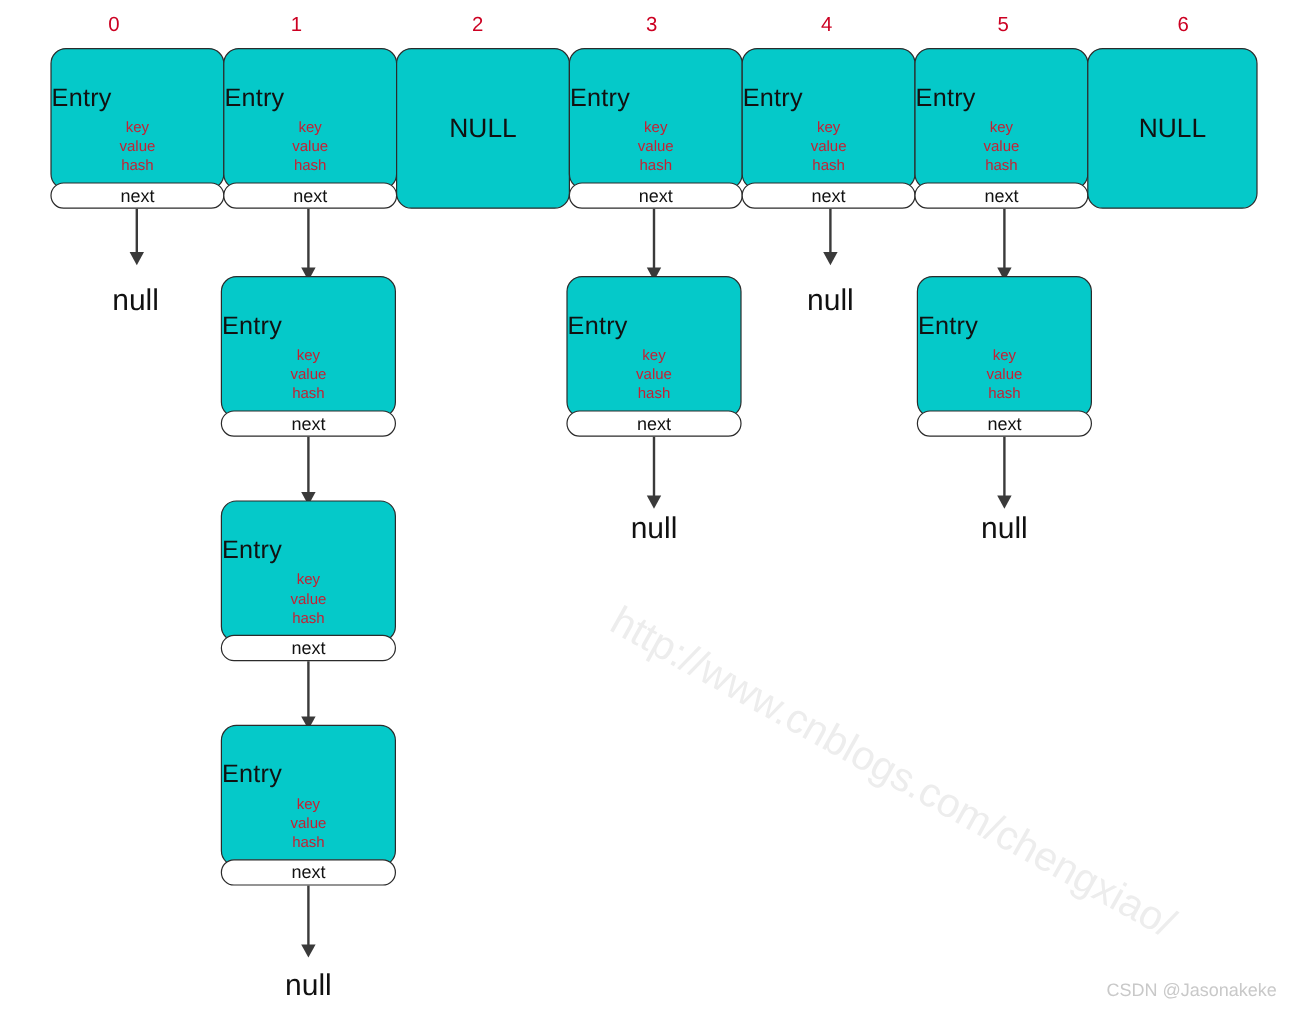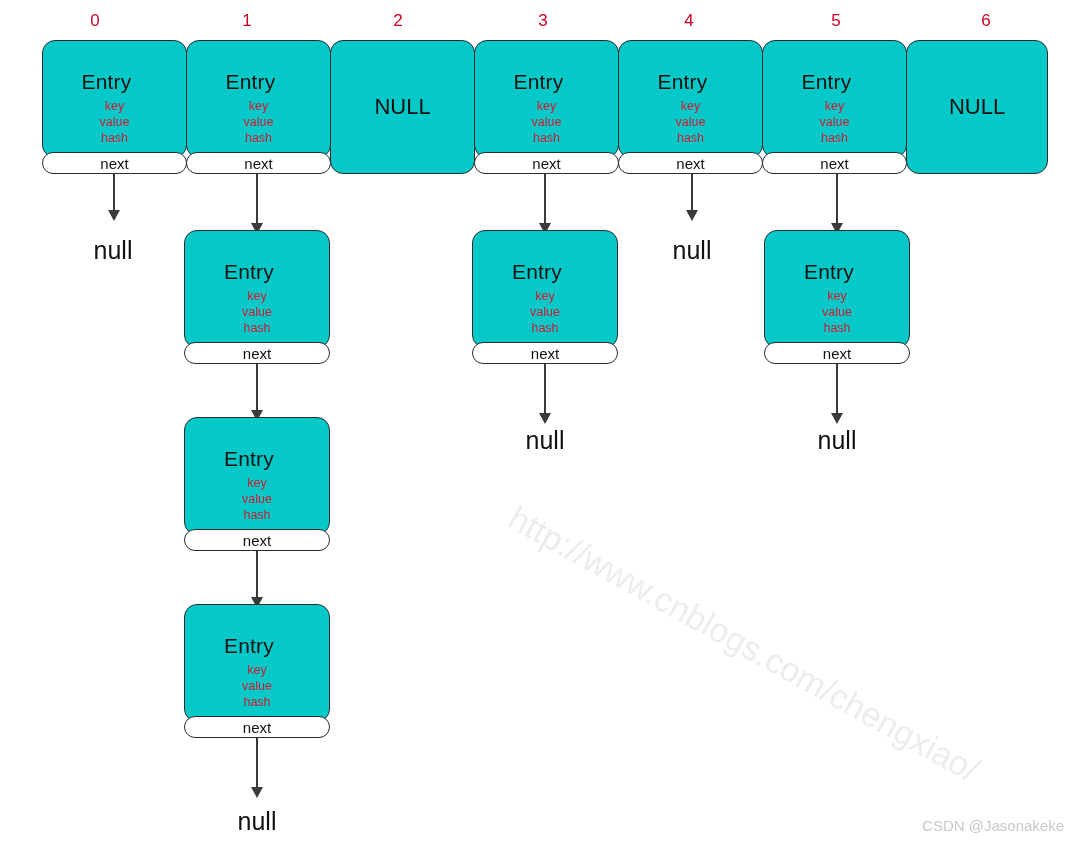--- a/index.html
+++ b/index.html
@@ -42,21 +42,20 @@
     background:#05C9C9;
     border:1.6px solid #2b2b2b;
     border-radius:13px;
     box-sizing:border-box;
   }
   .bucket.entry .body{ height:118px; }
   .bucket.nullcell .body{ height:134px; display:flex;align-items:center;justify-content:center; }
 
   .etitle{
     position:absolute;left:0;right:16px;top:30px;
-    text-align:center;
     font-size:21px;line-height:21px;
     color:#111;
     letter-spacing:.2px;
   }
   .efields{
     position:absolute;left:0;right:0;top:57px;
     text-align:center;
     color:#C62033;
     font-size:12.5px;
     line-height:16px;

